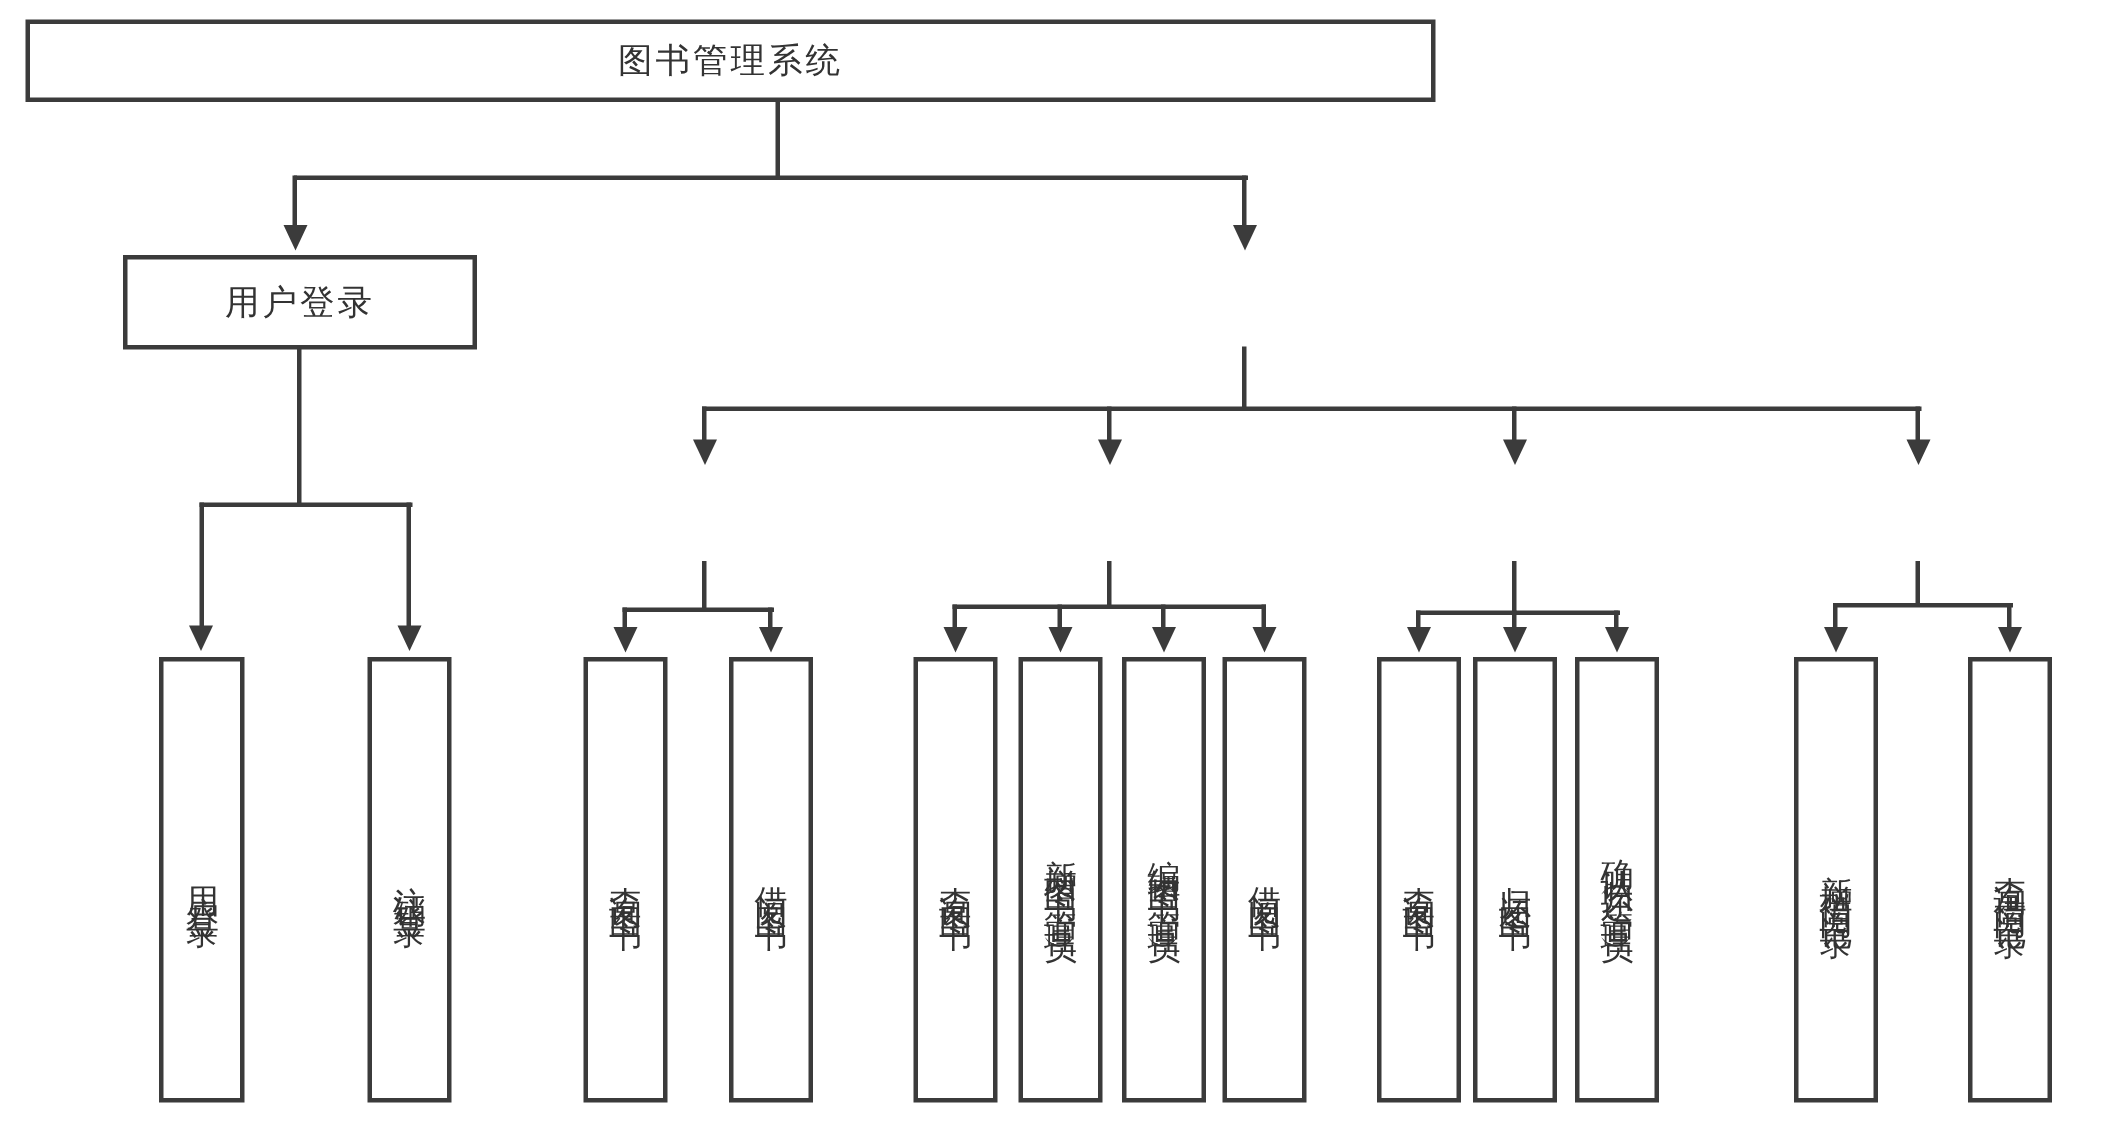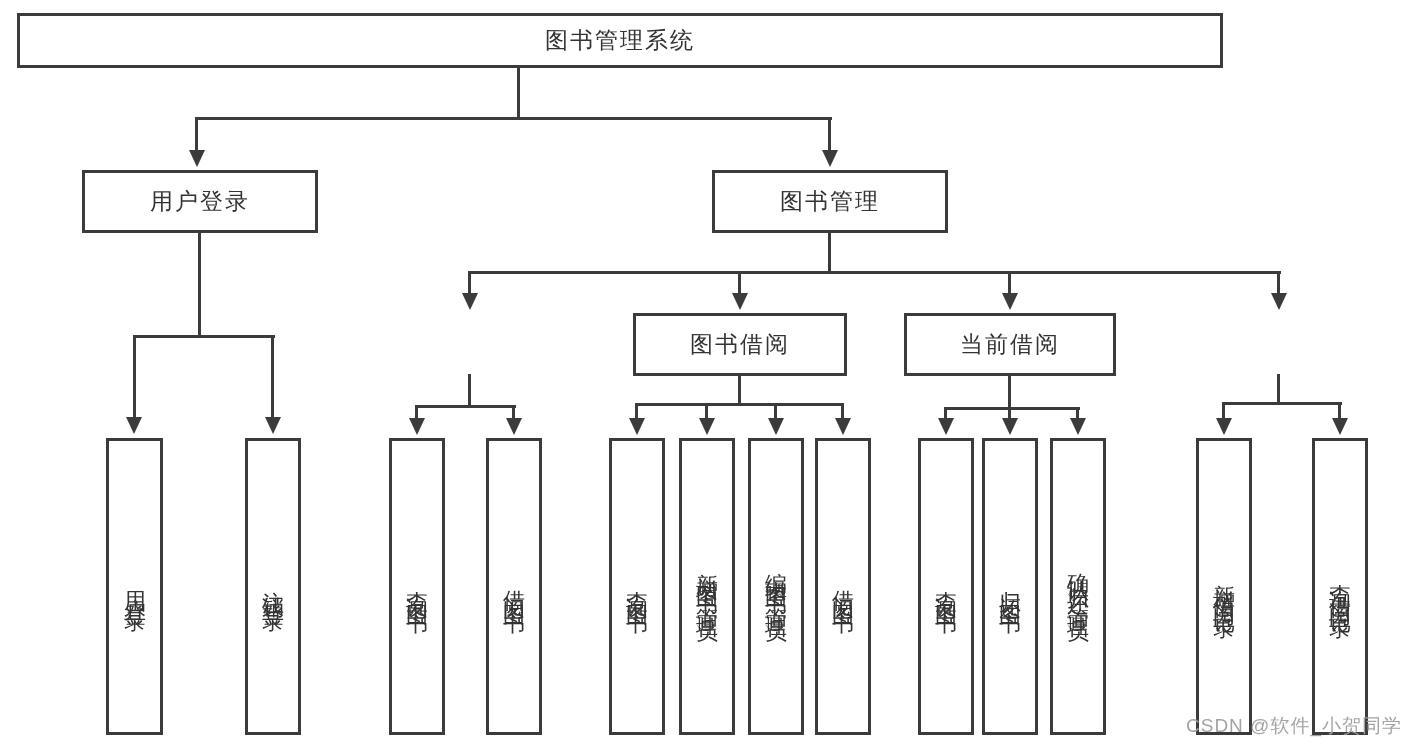--- a/index.html
+++ b/index.html
@@ -41,27 +41,24 @@
     font-size:19px; letter-spacing:1px;
     color:rgba(158,158,158,0.95); z-index:10;
     white-space:nowrap;
   }
 </style>
 </head>
 <body>
 
 <div id="stage">
 
-  <div class="box" style="left:17px;top:13px;width:1206px;height:55px">图书管理系统</div>
+  <div class="box" style="left:17px;top:13px;width:940px;height:55px">图书管理系统</div>
 
   <div class="box" style="left:82px;top:170px;width:236px;height:63px">用户登录</div>
-  <div class="box" style="left:712px;top:170px;width:236px;height:63px">图书管理</div>
 
-  <div class="box" style="left:633px;top:313px;width:214px;height:63px">图书借阅</div>
-  <div class="box" style="left:904px;top:313px;width:212px;height:63px">当前借阅</div>
 
   <div class="vbox" style="left:106px;width:57px">用户登录</div>
   <div class="vbox" style="left:245px">注销登录</div>
 
   <div class="vbox" style="left:389px">查询图书</div>
   <div class="vbox" style="left:486px">借阅图书</div>
 
   <div class="vbox" style="left:609px">查询图书</div>
   <div class="vbox" style="left:679px">新增图书（管理员）</div>
   <div class="vbox" style="left:748px">编辑图书（管理员）</div>
@@ -126,15 +123,14 @@
   <div class="vline" style="left:1076px;top:407px;height:13px"></div>
   <div class="ahead" style="left:1070px;top:418px"></div>
 
   <div class="vline" style="left:1277px;top:374px;height:30px"></div>
   <div class="hline" style="left:1222px;top:402px;width:120px"></div>
   <div class="vline" style="left:1222px;top:402px;height:18px"></div>
   <div class="ahead" style="left:1216px;top:418px"></div>
   <div class="vline" style="left:1338px;top:402px;height:18px"></div>
   <div class="ahead" style="left:1332px;top:418px"></div>
 
-  <div class="watermark">CSDN @软件_小贺同学</div>
 
 </div>
 
 </body></html>

